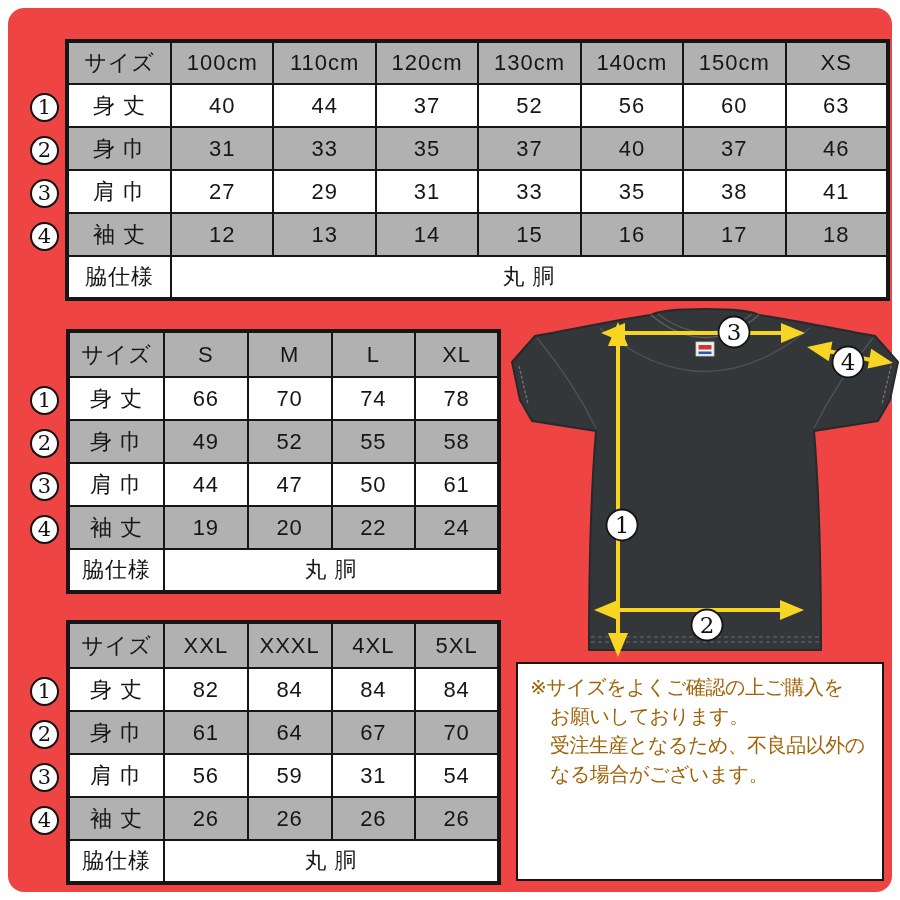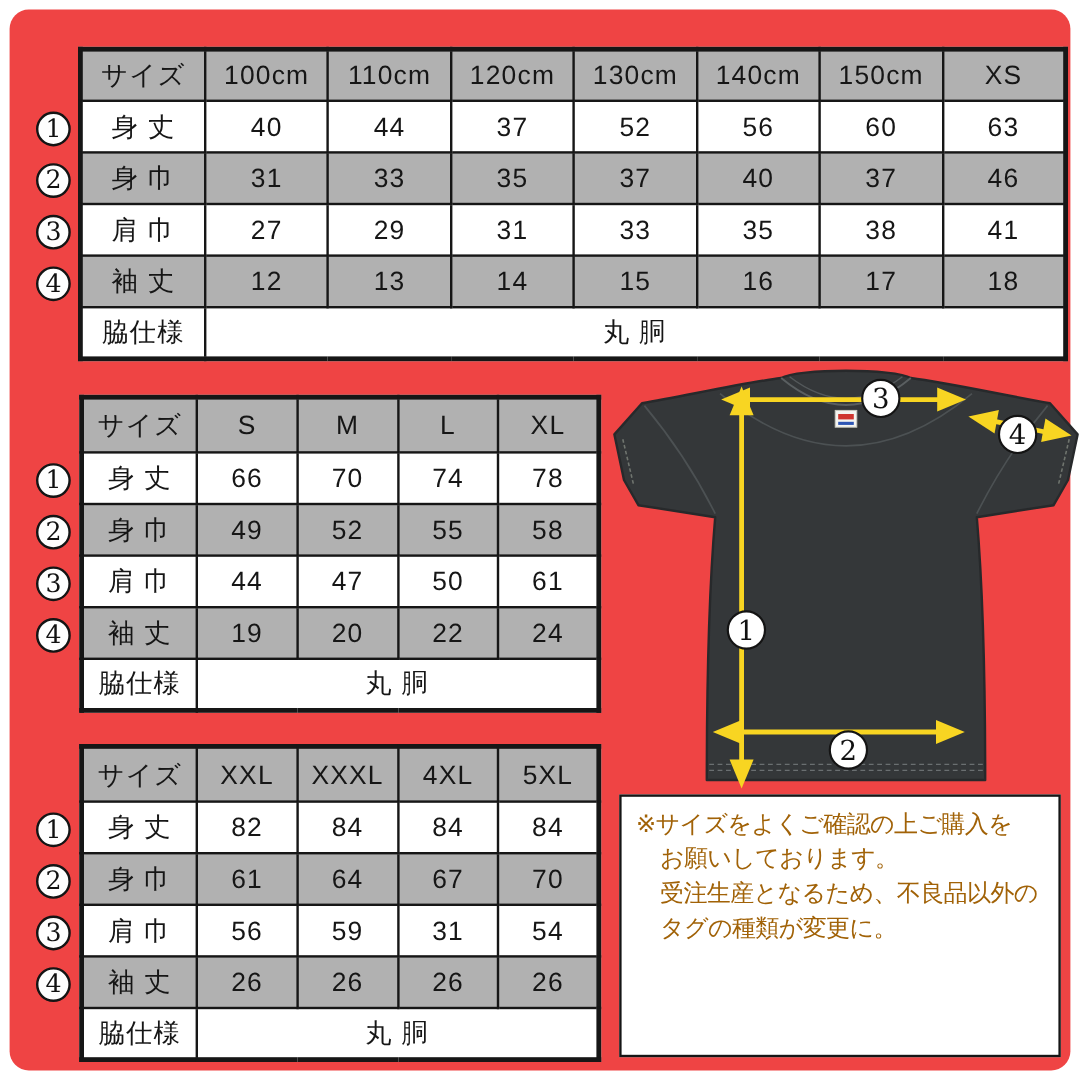--- a/index.html
+++ b/index.html
@@ -292,16 +292,16 @@
           <text class="marker-digit" x="197" y="333" text-anchor="middle">2</text>
         </g>
       </g>
     </svg>
   </div>
 
   <div class="note-box">
     <div class="note-line">※サイズをよくご確認の上ご購入を</div>
     <div class="note-line indent">お願いしております。</div>
     <div class="note-line indent">受注生産となるため、不良品以外の</div>
-    <div class="note-line indent">タグの種類が変更に。</div>
+    <div class="note-line indent">なる場合がございます。</div>
   </div>
 
 </div>
 
 </body></html>

